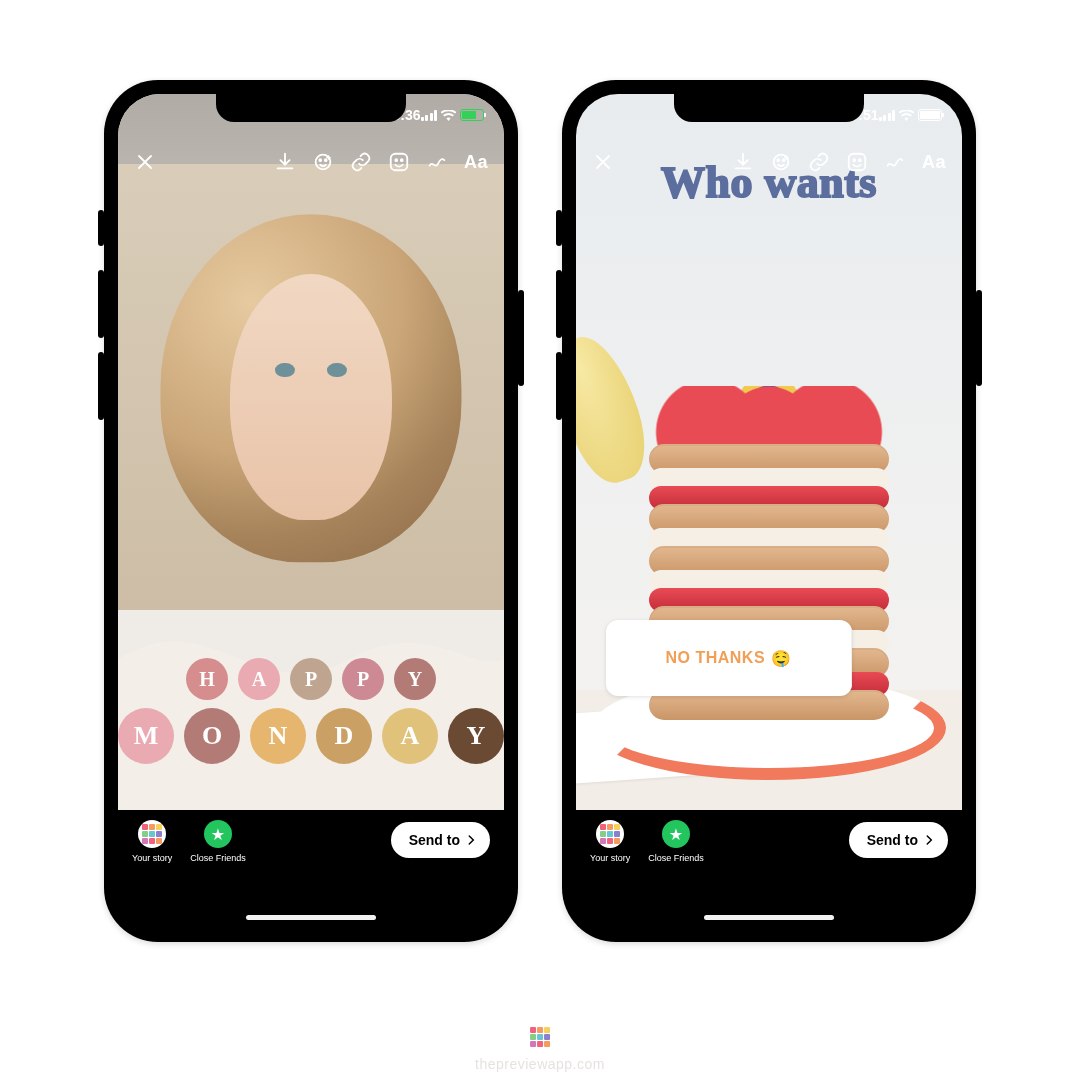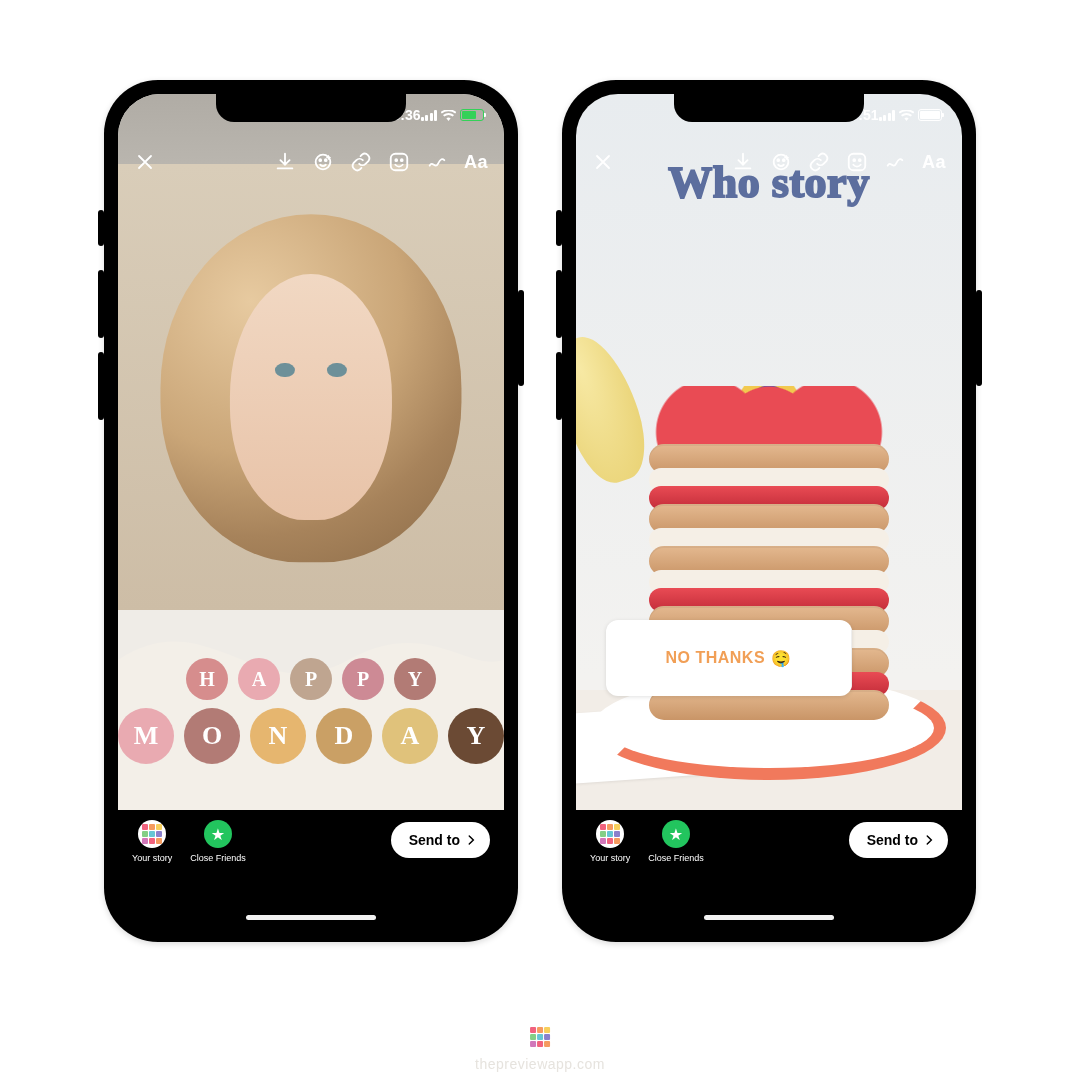--- a/index.html
+++ b/index.html
@@ -300,21 +300,21 @@
             <div class="layer pancake"></div>
           <div class="layer cream"></div>
             <div class="layer straw"></div>
           <div class="layer pancake"></div>
             <div class="layer cream"></div>
           <div class="layer pancake"></div>
             <div class="layer straw"></div>
           <div class="layer pancake"></div>
         </div>
         <div class="headline">
-          <span>Who story</span>
+          <span>Who wants</span>
         </div>
         <div class="poll">
           <div class="poll-opt">
             <span>NO THANKS</span>
             <span>🤤</span>
           </div>
         </div>
       </div>
 
       <div class="bottombar">

